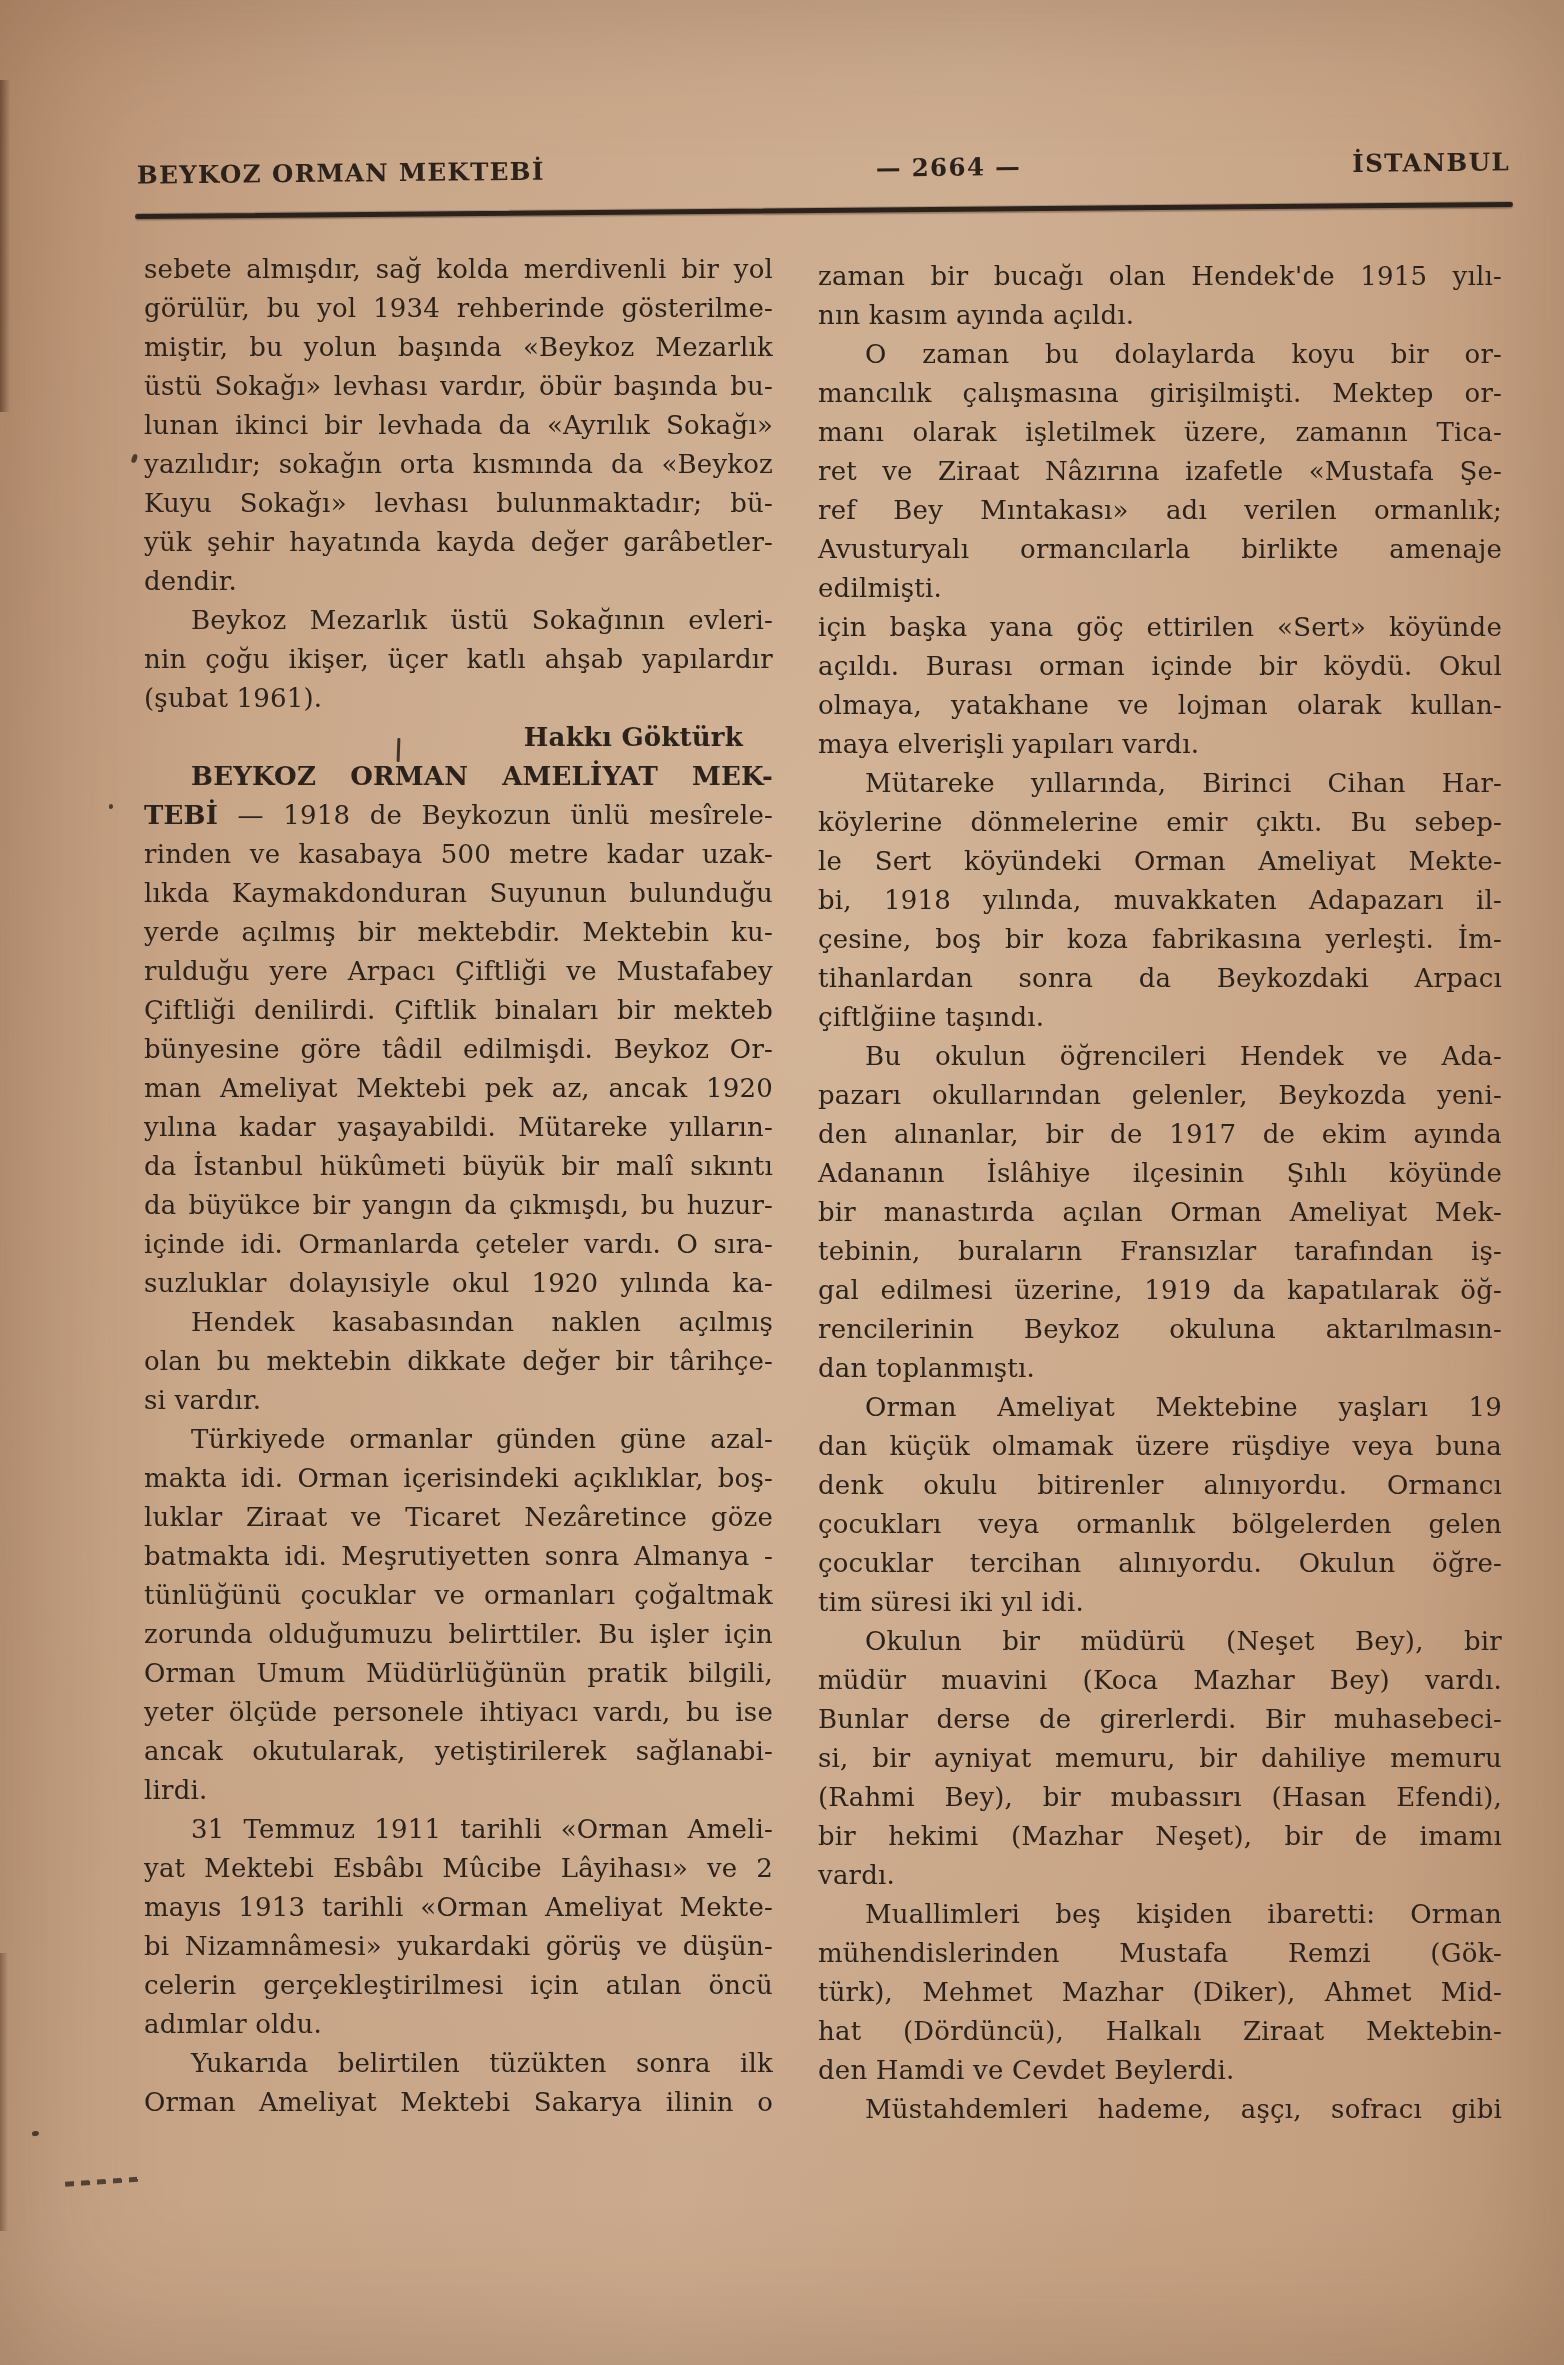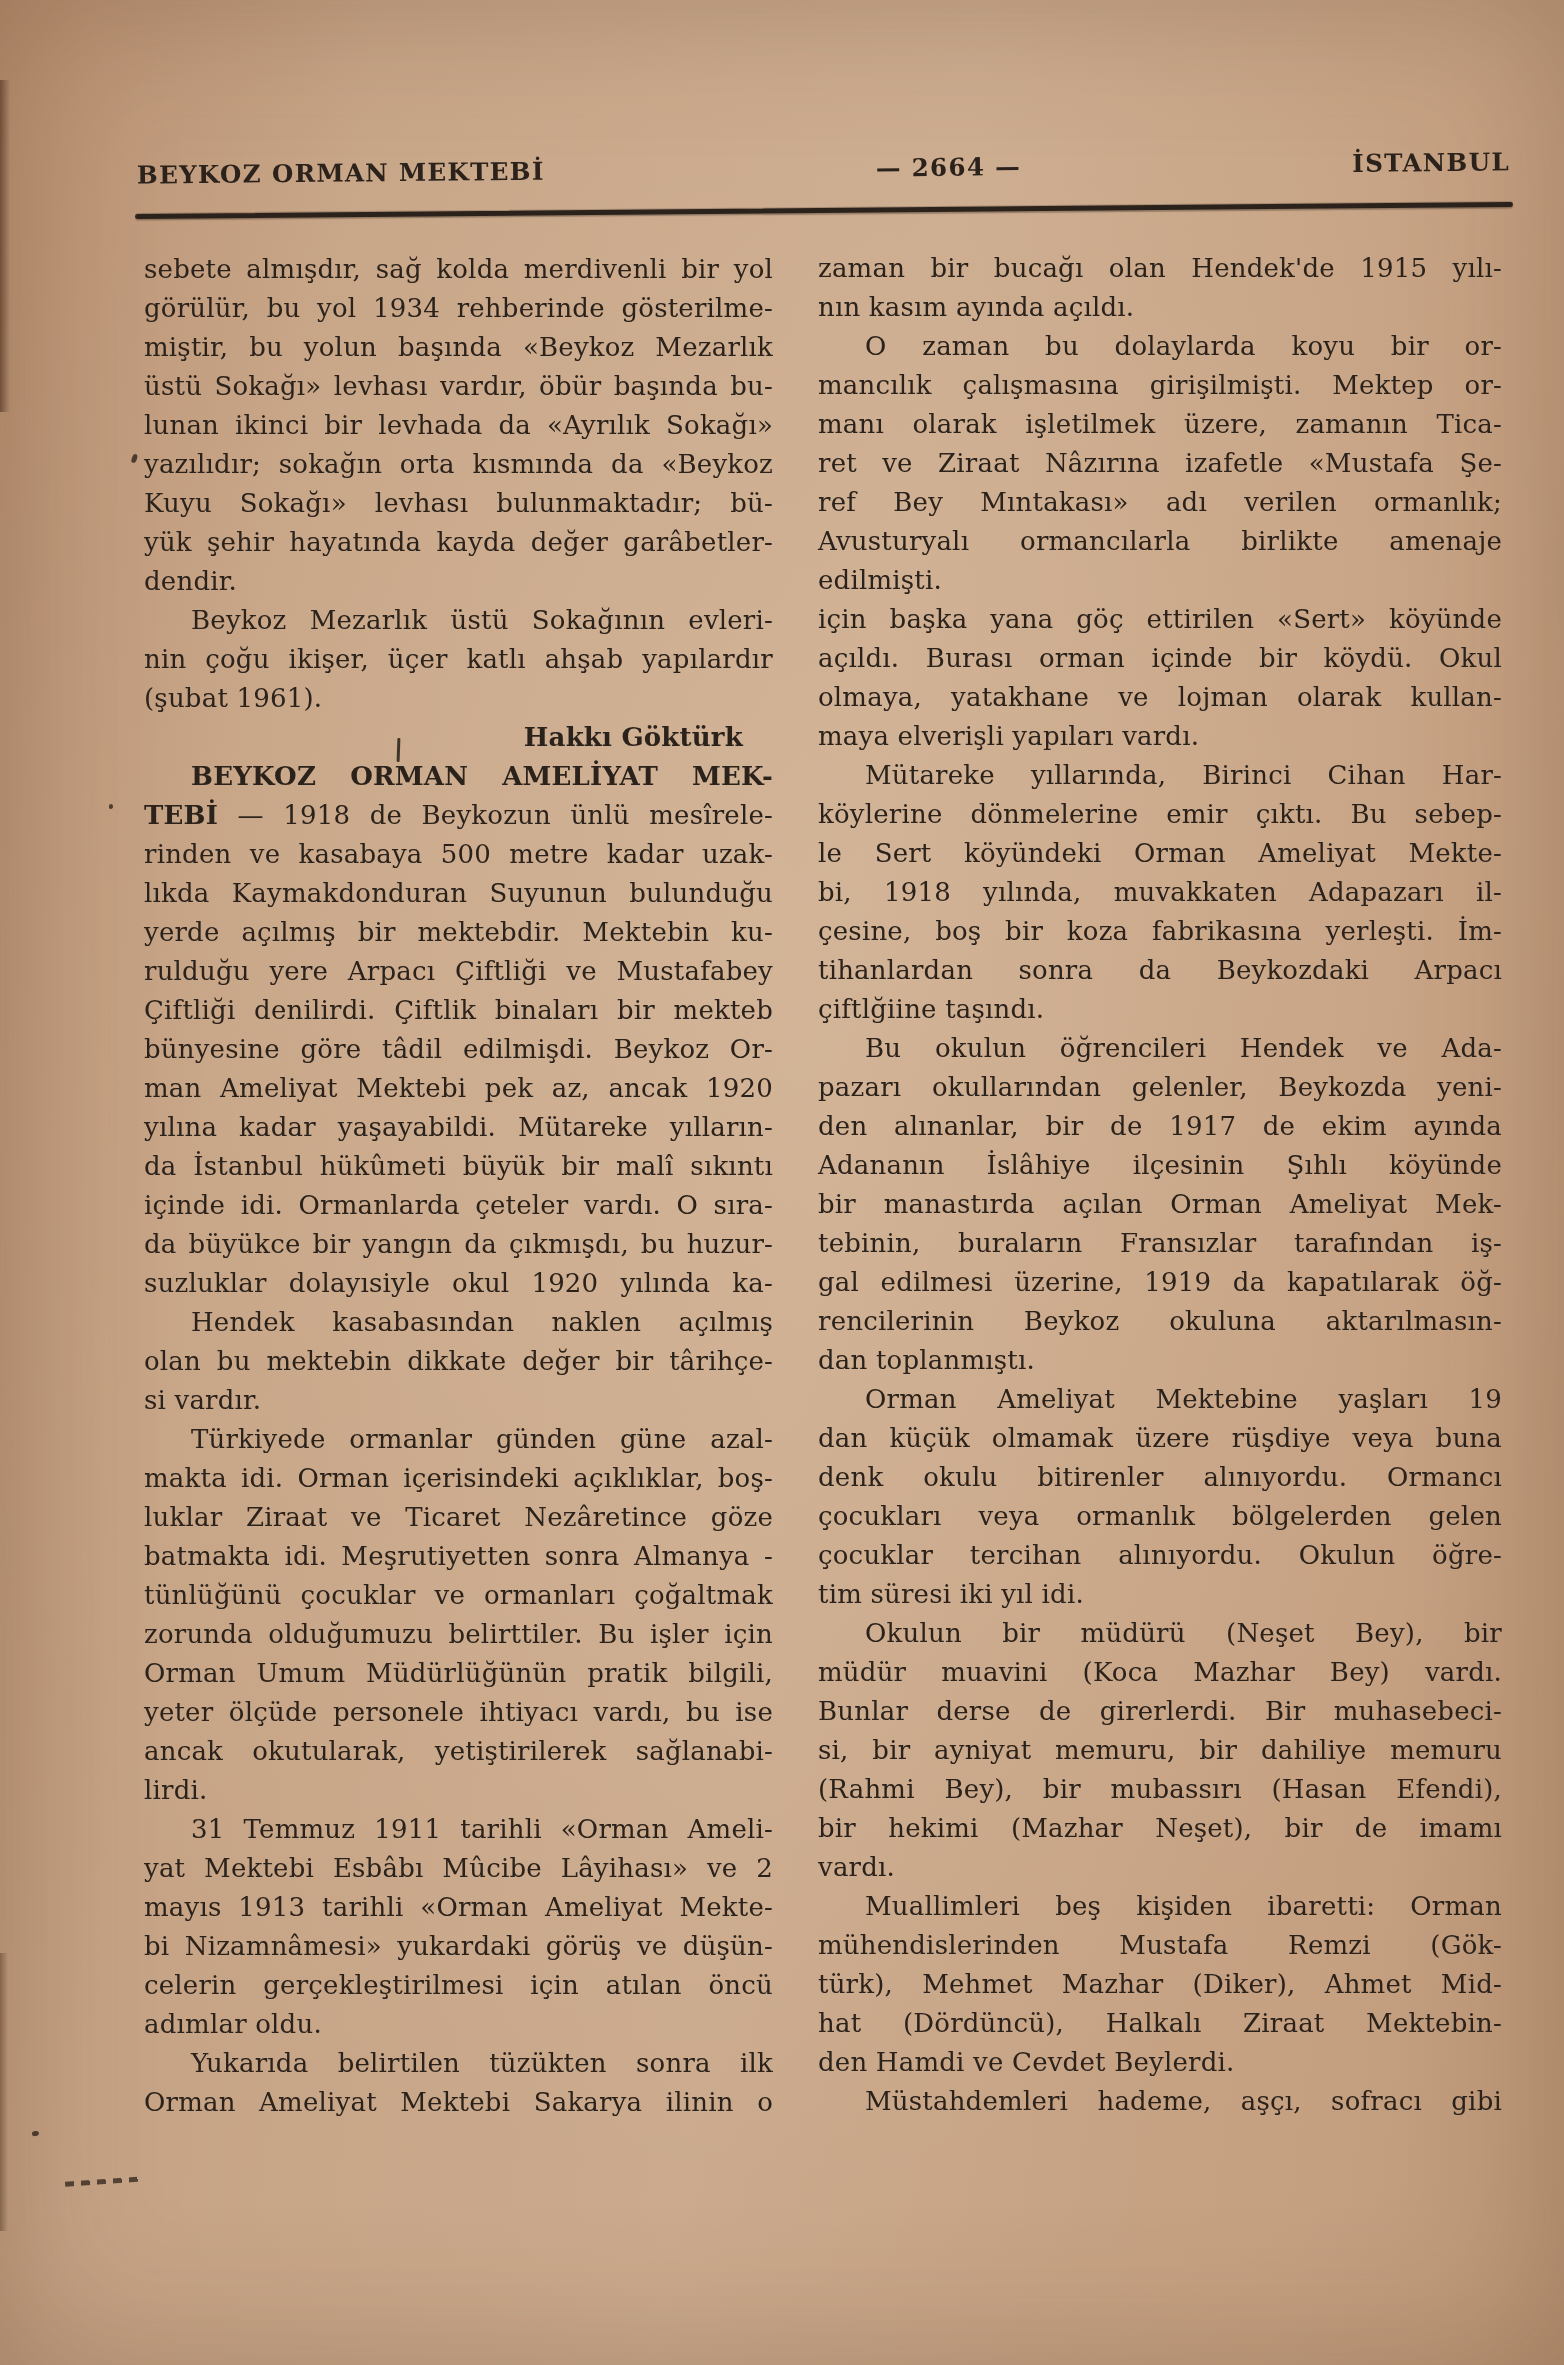--- a/index.html
+++ b/index.html
@@ -24,21 +24,21 @@
   }
   .rule{
     position:absolute;left:135px;top:208px;width:1378px;height:4.8px;
     background:#2b221b;border-radius:2.7px;transform:rotate(-0.5deg);
     box-shadow:0 1.6px 1.1px rgba(43,34,27,.35), 0 -1.1px 0.5px rgba(43,34,27,.22);
   }
   .col{
     position:absolute;font-size:26px;line-height:39px;letter-spacing:0.2px;
   }
   .col-left{left:144px;top:250px;width:629px;}
-  .col-right{left:818px;top:249px;width:684px;}
+  .col-right{left:818px;top:257px;width:684px;}
   .line{height:39px;text-align:justify;text-align-last:justify;overflow:visible;}
   .line.i{text-indent:47px;}
   .line.e{text-align-last:left;}
   .line.sig{text-align:right;text-align-last:right;padding-right:30px;font-weight:700;}
   b{font-weight:700;}
   
   .edge-shadow{
     position:absolute;left:0;top:80px;width:9.6px;height:332px;
     background:linear-gradient(90deg, rgba(62,36,20,0.55), rgba(62,36,20,0));
   }
@@ -90,22 +90,22 @@
       <div class="line"><b>TEBİ</b> — 1918 de Beykozun ünlü mesîrele-</div>
       <div class="line">rinden ve kasabaya 500 metre kadar uzak-</div>
       <div class="line">lıkda Kaymakdonduran Suyunun bulunduğu</div>
       <div class="line">yerde açılmış bir mektebdir. Mektebin ku-</div>
       <div class="line">rulduğu yere Arpacı Çiftliği ve Mustafabey</div>
       <div class="line">Çiftliği denilirdi. Çiftlik binaları bir mekteb</div>
       <div class="line">bünyesine göre tâdil edilmişdi. Beykoz Or-</div>
       <div class="line">man Ameliyat Mektebi pek az, ancak 1920</div>
       <div class="line">yılına kadar yaşayabildi. Mütareke yılların-</div>
       <div class="line">da İstanbul hükûmeti büyük bir malî sıkıntı</div>
+      <div class="line">da büyükce bir yangın da çıkmışdı, bu huzur-</div>
       <div class="line">içinde idi. Ormanlarda çeteler vardı. O sıra-</div>
-      <div class="line">da büyükce bir yangın da çıkmışdı, bu huzur-</div>
       <div class="line">suzluklar dolayısiyle okul 1920 yılında ka-</div>
       <div class="line i">Hendek kasabasından naklen açılmış</div>
       <div class="line">olan bu mektebin dikkate değer bir târihçe-</div>
       <div class="line e">si vardır.</div>
       <div class="line i">Türkiyede ormanlar günden güne azal-</div>
       <div class="line">makta idi. Orman içerisindeki açıklıklar, boş-</div>
       <div class="line">luklar Ziraat ve Ticaret Nezâretince göze</div>
       <div class="line">batmakta idi. Meşrutiyetten sonra Almanya -</div>
       <div class="line">tünlüğünü çocuklar ve ormanları çoğaltmak</div>
       <div class="line">zorunda olduğumuzu belirttiler. Bu işler için</div>

